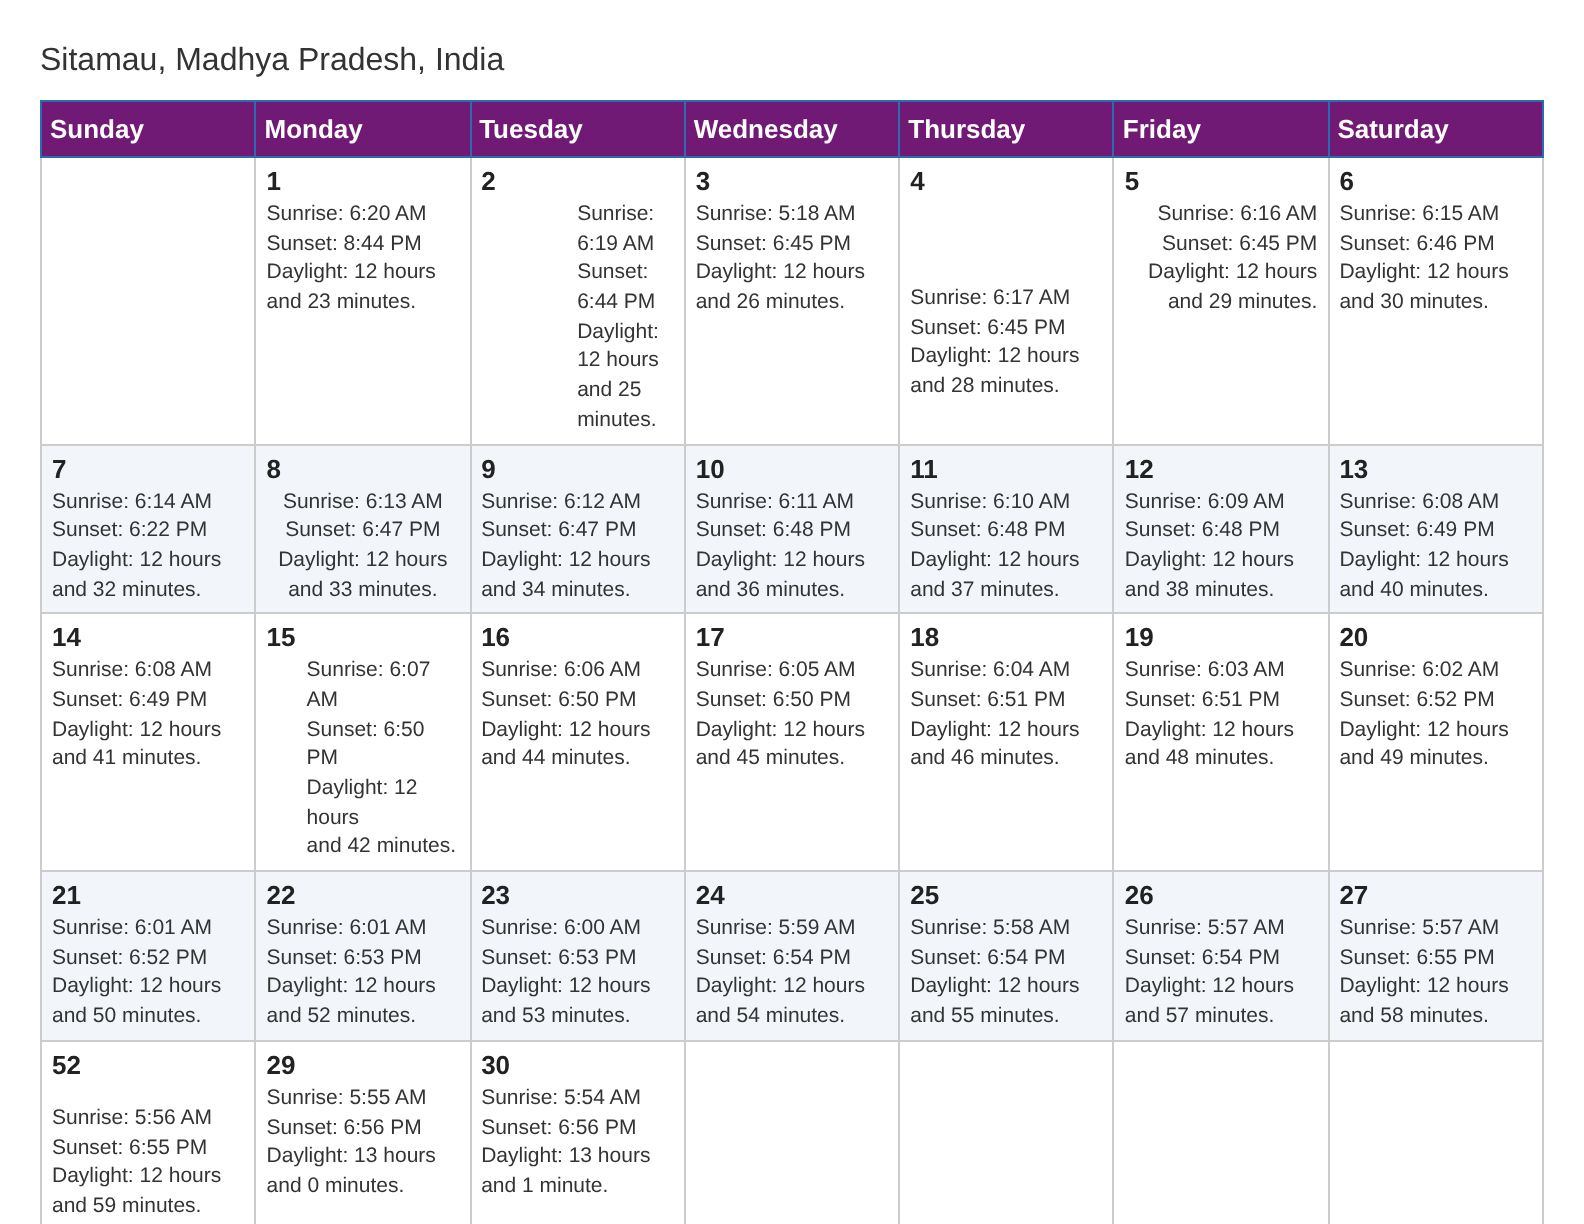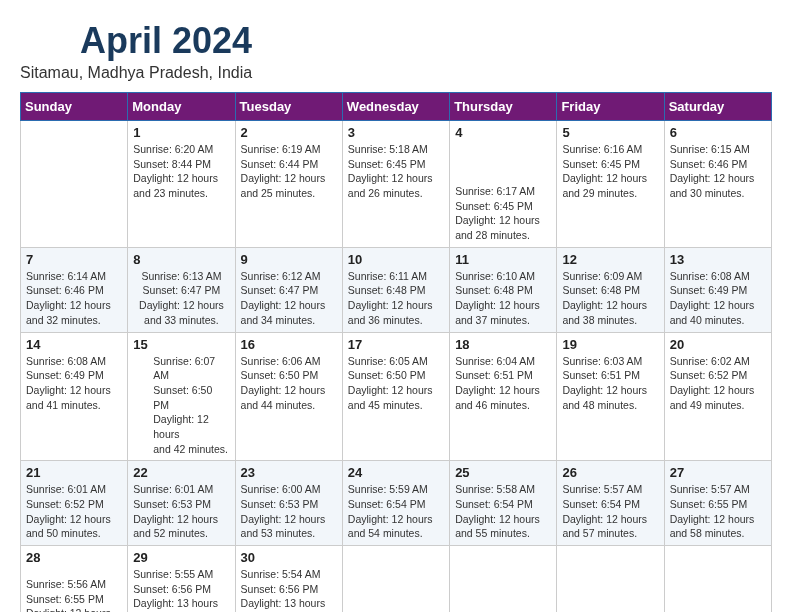--- a/index.html
+++ b/index.html
@@ -90,21 +90,20 @@
     }
     tbody tr:nth-child(even) td {
       background-color: #f2f6fa;
     }
   </style>
 </head>
 <body>
 
 <div class="header">
   <div class="title-block">
-    <div class="month-title">April 2024</div>
     <div class="subtitle">Sitamau, Madhya Pradesh, India</div>
   </div>
 </div>
 
 <table>
   <thead>
     <tr>
       <th>Sunday</th>
       <th>Monday</th>
       <th>Tuesday</th>
@@ -119,59 +118,59 @@
         <td class="empty-cell"></td>
         <td>
           <span class="day-number">1</span>
           <div class="day-info" style="white-space: pre-line;">Sunrise: 6:20 AM
 Sunset: 8:44 PM
 Daylight: 12 hours
 and 23 minutes.</div>
         </td>
         <td>
           <span class="day-number">2</span>
-          <div class="day-info" style="white-space: pre-line;">Sunrise: 6:19 AM
+          <div class="day-info" style="white-space: pre-line; margin-left: 48px;">Sunrise: 6:19 AM
 Sunset: 6:44 PM
 Daylight: 12 hours
 and 25 minutes.</div>
         </td>
         <td>
           <span class="day-number">3</span>
           <div class="day-info" style="white-space: pre-line;">Sunrise: 5:18 AM
 Sunset: 6:45 PM
 Daylight: 12 hours
 and 26 minutes.</div>
         </td>
         <td>
           <span class="day-number">4</span>
           <div class="day-info" style="white-space: pre-line; margin-top: 44px;">Sunrise: 6:17 AM
 Sunset: 6:45 PM
 Daylight: 12 hours
 and 28 minutes.</div>
         </td>
         <td>
           <span class="day-number">5</span>
-          <div class="day-info" style="white-space: pre-line;">Sunrise: 6:16 AM
+          <div class="day-info" style="white-space: pre-line; text-align: right;">Sunrise: 6:16 AM
 Sunset: 6:45 PM
 Daylight: 12 hours
 and 29 minutes.</div>
         </td>
         <td>
           <span class="day-number">6</span>
           <div class="day-info" style="white-space: pre-line;">Sunrise: 6:15 AM
 Sunset: 6:46 PM
 Daylight: 12 hours
 and 30 minutes.</div>
         </td>
       </tr>
       <tr>
         <td>
           <span class="day-number">7</span>
           <div class="day-info" style="white-space: pre-line;">Sunrise: 6:14 AM
-Sunset: 6:46 PM
+Sunset: 6:22 PM
 Daylight: 12 hours
 and 32 minutes.</div>
         </td>
         <td>
           <span class="day-number">8</span>
           <div class="day-info" style="white-space: pre-line; text-align: center;">Sunrise: 6:13 AM
 Sunset: 6:47 PM
 Daylight: 12 hours
 and 33 minutes.</div>
         </td>
@@ -308,21 +307,21 @@
         <td>
           <span class="day-number">27</span>
           <div class="day-info" style="white-space: pre-line;">Sunrise: 5:57 AM
 Sunset: 6:55 PM
 Daylight: 12 hours
 and 58 minutes.</div>
         </td>
       </tr>
       <tr>
         <td>
-          <span class="day-number">28</span>
+          <span class="day-number">52</span>
           <div class="day-info" style="white-space: pre-line; margin-top: 12px;">Sunrise: 5:56 AM
 Sunset: 6:55 PM
 Daylight: 12 hours
 and 59 minutes.</div>
         </td>
         <td>
           <span class="day-number">29</span>
           <div class="day-info" style="white-space: pre-line;">Sunrise: 5:55 AM
 Sunset: 6:56 PM
 Daylight: 13 hours

